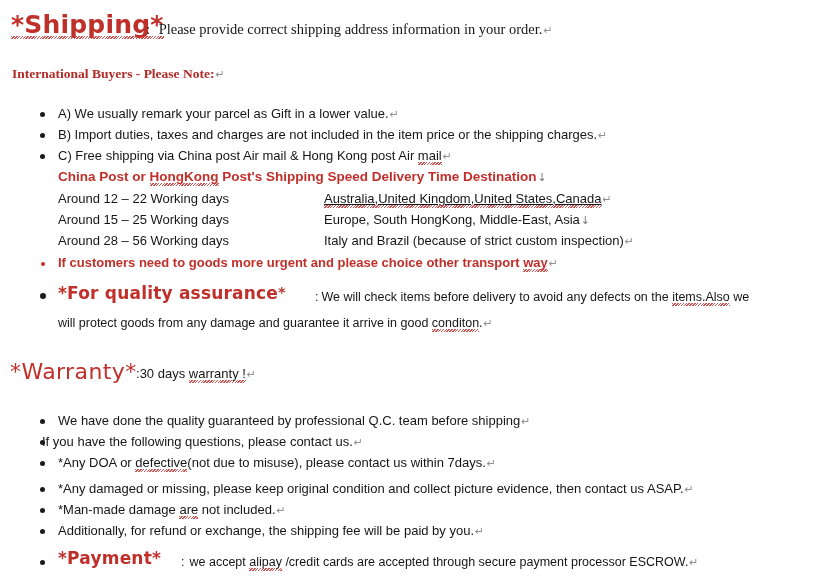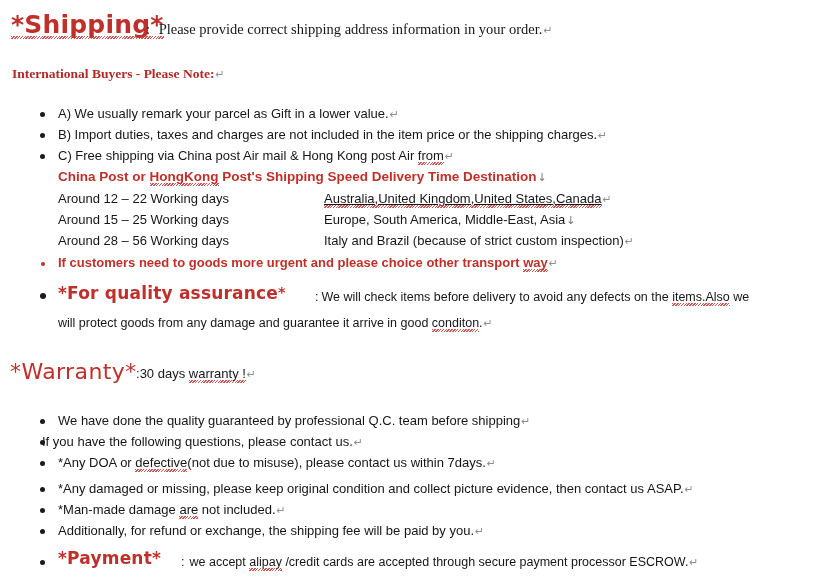--- a/index.html
+++ b/index.html
@@ -143,39 +143,39 @@
     <span>A) We usually remark your parcel as Gift in a lower value.</span><span class="ret">↵</span>
   </div>
 
   <span class="bullet b-md" style="left:40px; top:133px;"></span>
   <div class="row sans black li-text" style="left:58px; top:127px;">
     <span>B) Import duties, taxes and charges are not included in the item price or the shipping charges.</span><span class="ret">↵</span>
   </div>
 
   <span class="bullet b-md" style="left:40px; top:154px;"></span>
   <div class="row sans black li-text" style="left:58px; top:148px;">
-    <span>C) Free shipping via China post Air mail &amp; Hong Kong post Air </span><span class="sq">from</span><span class="ret">↵</span>
+    <span>C) Free shipping via China post Air mail &amp; Hong Kong post Air </span><span class="sq">mail</span><span class="ret">↵</span>
   </div>
 
   <div class="row sans red" id="hdr-china" style="left:58px; top:169px;">
     <span>China Post or </span><span class="sq">HongKong</span><span> Post's Shipping Speed Delivery Time Destination</span><span class="ret down">↓</span>
   </div>
 
   <div class="row sans black tbl-text" style="left:58px; top:191px;">
     <span>Around 12 – 22 Working days</span>
   </div>
   <div class="row sans black tbl-text" style="left:324px; top:191px;">
     <span class="sq ul">Australia,United Kingdom,United States,Canada</span><span class="ret">↵</span>
   </div>
 
   <div class="row sans black tbl-text" style="left:58px; top:212px;">
     <span>Around 15 – 25 Working days</span>
   </div>
   <div class="row sans black tbl-text" style="left:324px; top:212px;">
-    <span>Europe, South America, Middle-East, Asia</span><span class="ret down">↓</span>
+    <span>Europe, South HongKong, Middle-East, Asia</span><span class="ret down">↓</span>
   </div>
 
   <div class="row sans black tbl-text" style="left:58px; top:233px;">
     <span>Around 28 – 56 Working days</span>
   </div>
   <div class="row sans black tbl-text" style="left:324px; top:233px;">
     <span>Italy and Brazil (because of strict custom inspection)</span><span class="ret">↵</span>
   </div>
 
   <span class="bullet b-sm b-red" style="left:41px; top:262px;"></span>

